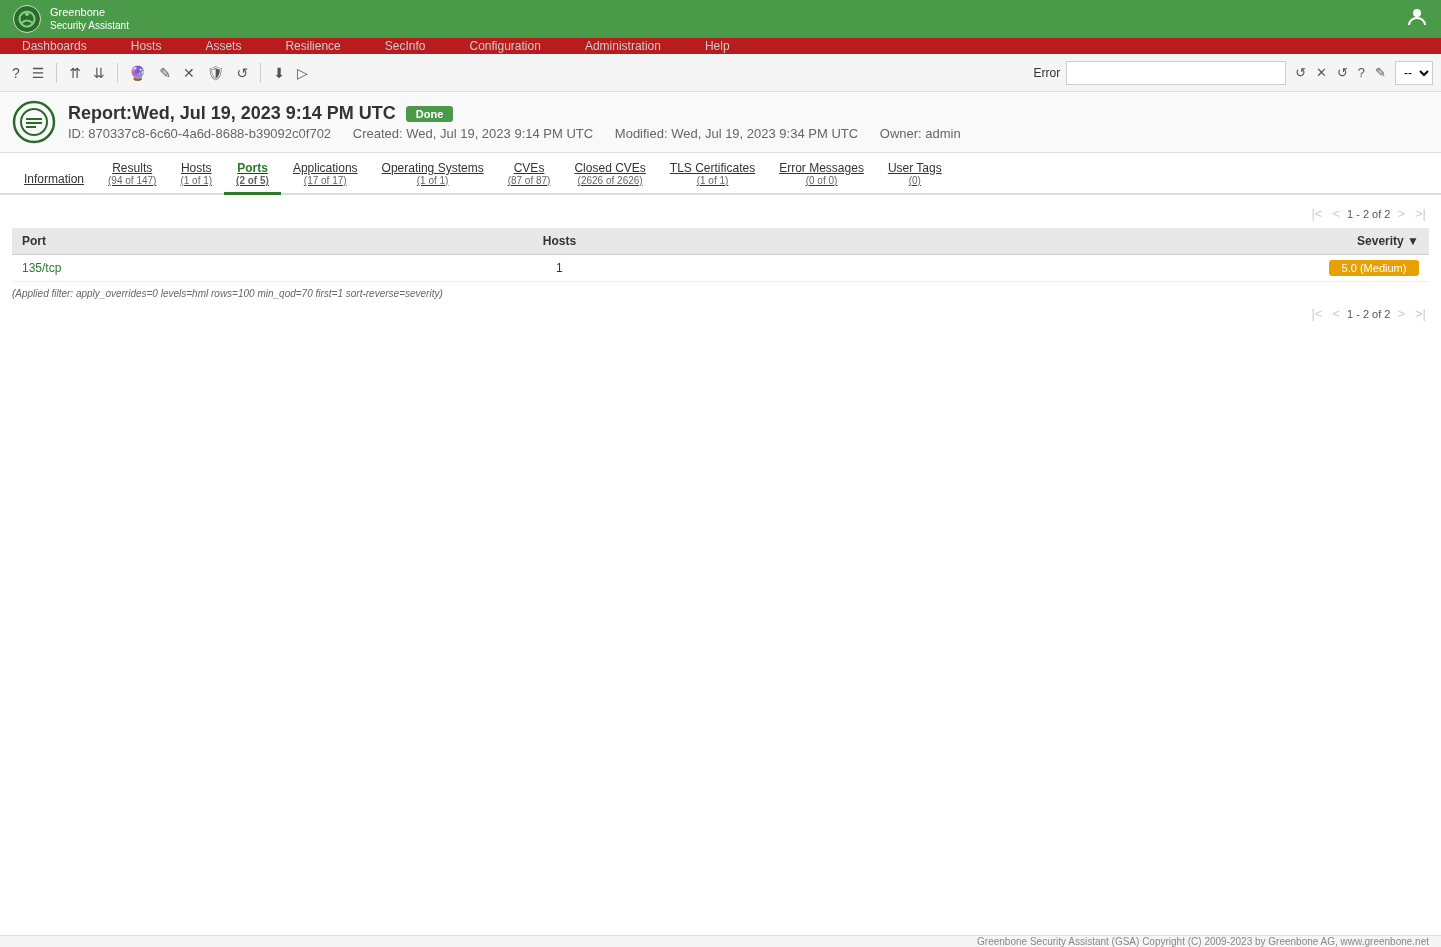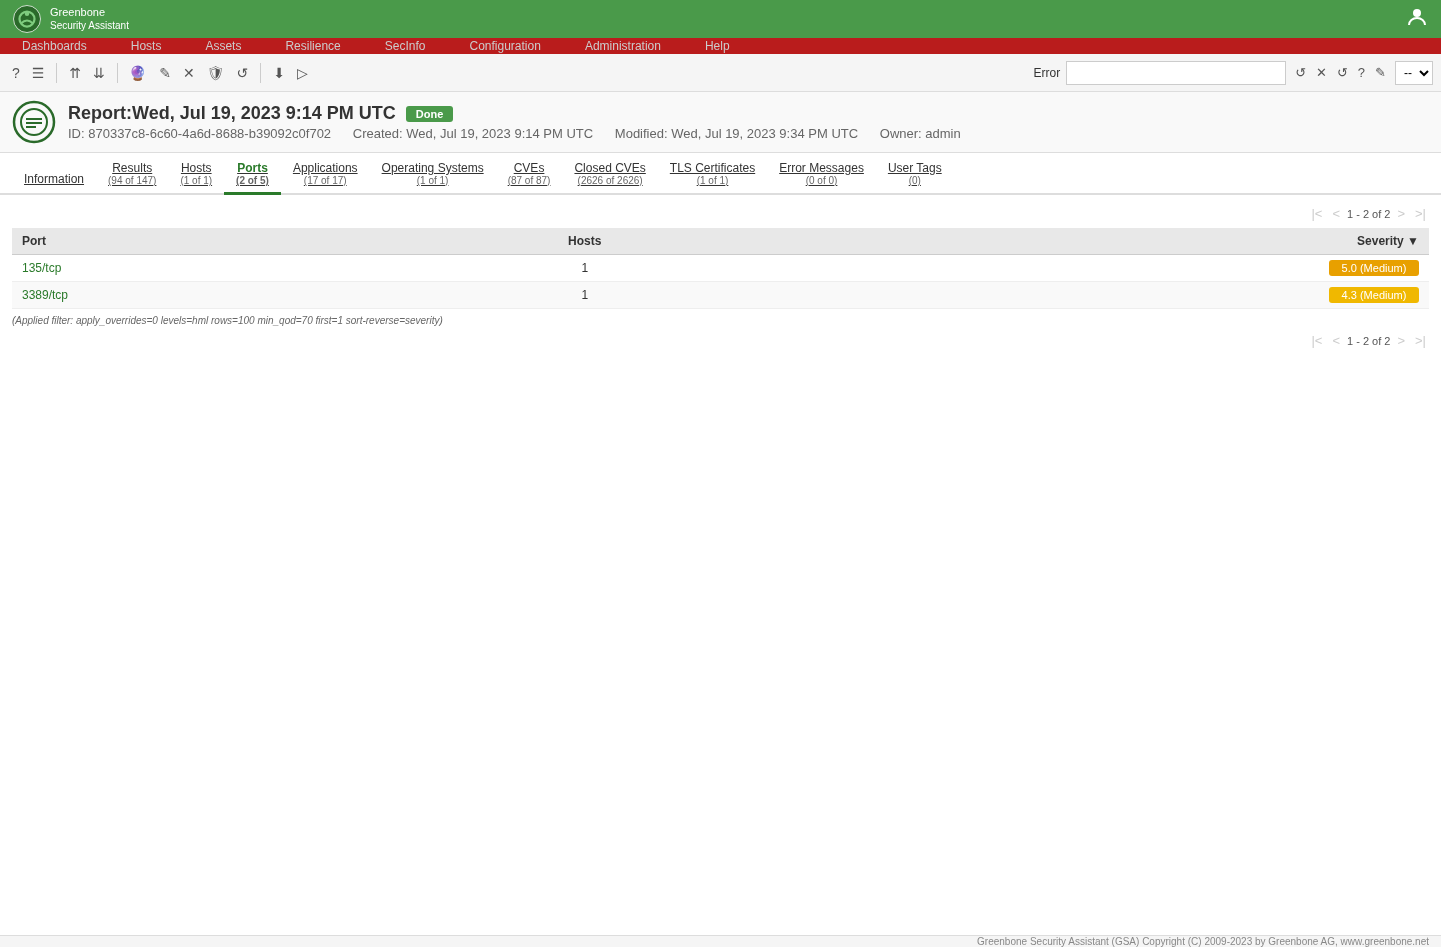--- a/index.html
+++ b/index.html
@@ -388,27 +388,20 @@
       </tr>
     </thead>
     <tbody id="table-body">
     <tr>
       <td style="color:#2a7a2a;cursor:pointer;">135/tcp</td>
       <td class="center" style="text-align:center;">1</td>
       <td class="right" style="text-align:right;">
         <span class="severity-badge severity-medium-high">5.0 (Medium)</span>
       </td>
     </tr>
-        <tr>
-      <td style="color:#2a7a2a;cursor:pointer;">3389/tcp</td>
-      <td class="center" style="text-align:center;">1</td>
-      <td class="right" style="text-align:right;">
-        <span class="severity-badge severity-medium">4.3 (Medium)</span>
-      </td>
-    </tr>
       </tbody>
   </table>
 
   <div id="filter-info">(Applied filter: apply_overrides=0 levels=hml rows=100 min_qod=70 first=1 sort-reverse=severity)</div>
 
   <div class="pagination-bar" style="margin-top:6px;">
     <button class="page-btn disabled">|&lt;</button>
     <button class="page-btn disabled">&lt;</button>
     <span>1 - 2 of 2</span>
     <button class="page-btn disabled">&gt;</button>

